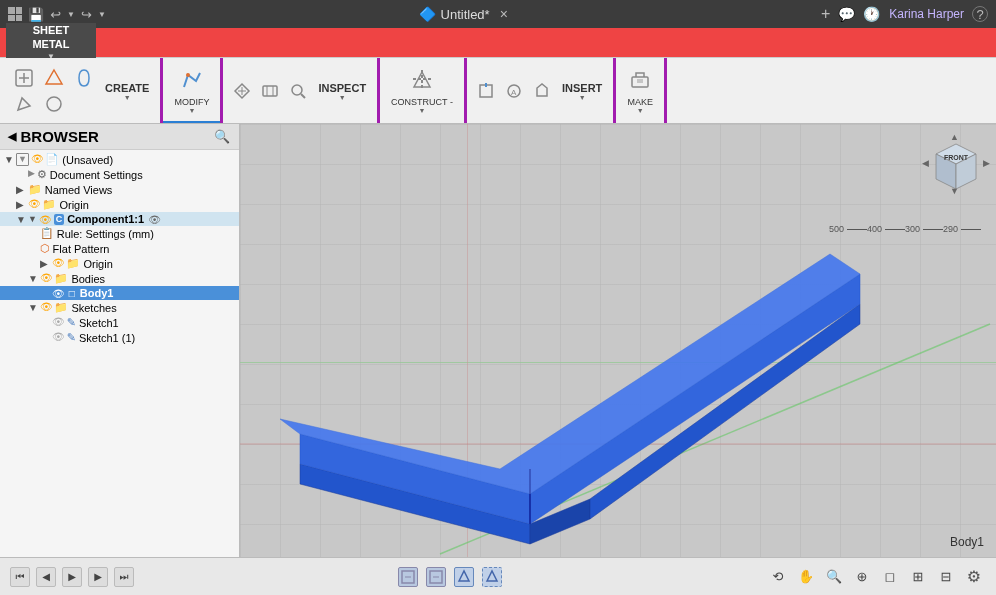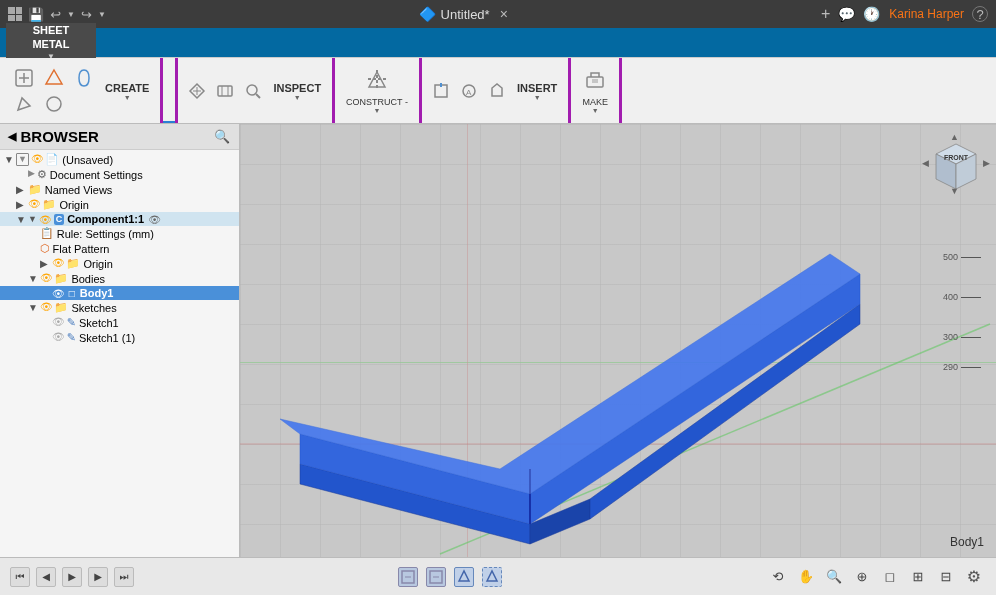--- a/index.html
+++ b/index.html
@@ -26,21 +26,21 @@
     
     #toolbar-area {
       height: 96px;
       background: #f0f0f0;
       border-bottom: 1px solid #bbb;
       display: flex;
       flex-direction: column;
     }
     #toolbar-top {
       height: 30px;
-      background: #0369a1;
+      background: #ef4444;
       display: flex;
       align-items: center;
       padding: 0 6px;
       gap: 4px;
       border-bottom: 1px solid #ccc;
     }
     #ribbon {
       flex: 1;
       display: flex;
       align-items: stretch;
@@ -199,24 +199,23 @@
       right: 10px;
       width: 60px;
       height: 60px;
     }
 
     .scale-bar {
       position: absolute;
       right: 15px;
       top: 80px;
       display: flex;
-      flex-direction: column;
+      flex-direction: row;
       align-items: flex-end;
       gap: 0;
-      margin-top: 48px;
     }
     .scale-tick { display: flex; align-items: center; gap: 3px; }
     .scale-tick span { font-size: 9px; color: #555; }
     .scale-line { width: 20px; height: 1px; background: #555; }
 
     .body-label {
       position: absolute;
       bottom: 8px;
       right: 12px;
       font-size: 12px;
@@ -288,21 +287,21 @@
   </div>
   <div class="title-center">
     <span style="font-size:14px;">🔷</span>
     <span>Untitled*</span>
     <span class="win-btn" style="margin-left: 6px;">×</span>
   </div>
   <div class="title-right">
     <span style="font-size:16px; color:#bbb; cursor:pointer;">+</span>
     <span style="font-size:14px; color:#bbb;">💬</span>
     <span style="font-size:14px; color:#bbb;">🕐</span>
-    <span style="color:#f97316; font-size:12px;">Karina Harper</span>
+    <span style="color:#c4b5fd; font-size:12px;">Karina Harper</span>
     <span style="color:#bbb; font-size:13px; border: 1px solid #777; border-radius:50%; width:16px; height:16px; display:inline-flex; align-items:center; justify-content:center;">?</span>
   </div>
 </div>
 
 <div id="toolbar-area">
   <div id="toolbar-top">
 
     <div class="sheet-metal-tab">
       <span style="font-size:11px; font-weight:bold; text-align:center; line-height:1.3;">
         <span>SHEET</span><br><span>METAL</span>
@@ -351,20 +350,32 @@
           </div>
         </div>
         <div class="ribbon-btn">
           <span class="btn-label" style="font-size:11px; font-weight:bold;">CREATE</span>
           <span class="dropdown-arrow">▼</span>
         </div>
       </div>
     </div>
 
     <div class="ribbon-group">
+      <div class="ribbon-group-items">
+        <div class="ribbon-btn">
+          <span class="btn-icon">
+            <svg width="24" height="24" viewBox="0 0 24 24">
+                <path d="M4,20 L8,8 L16,14 L20,6" fill="none" stroke="#5090d0" stroke-width="2"></path>
+                <circle cx="8" cy="8" r="2" fill="#e07030"></circle>
+              </svg>
+          </span>
+          <span class="btn-label">MODIFY</span>
+          <span class="dropdown-arrow">▼</span>
+        </div>
+      </div>
       <div style="position:absolute; bottom:0; left:0; right:0; height:2px; background:#2a7fd4;"></div>
     </div>
 
     <div class="ribbon-group">
       <div class="ribbon-group-items">
         <div style="display:flex; flex-direction:column; gap:2px;">
           <div style="display:flex; gap:2px;">
             <div class="ribbon-btn" style="min-width:26px; padding:2px;">
               <svg width="18" height="18" viewBox="0 0 18 18">
                   <path d="M2,9 L9,2 L16,9 L9,16 Z" fill="none" stroke="#888" stroke-width="1.5"></path>

